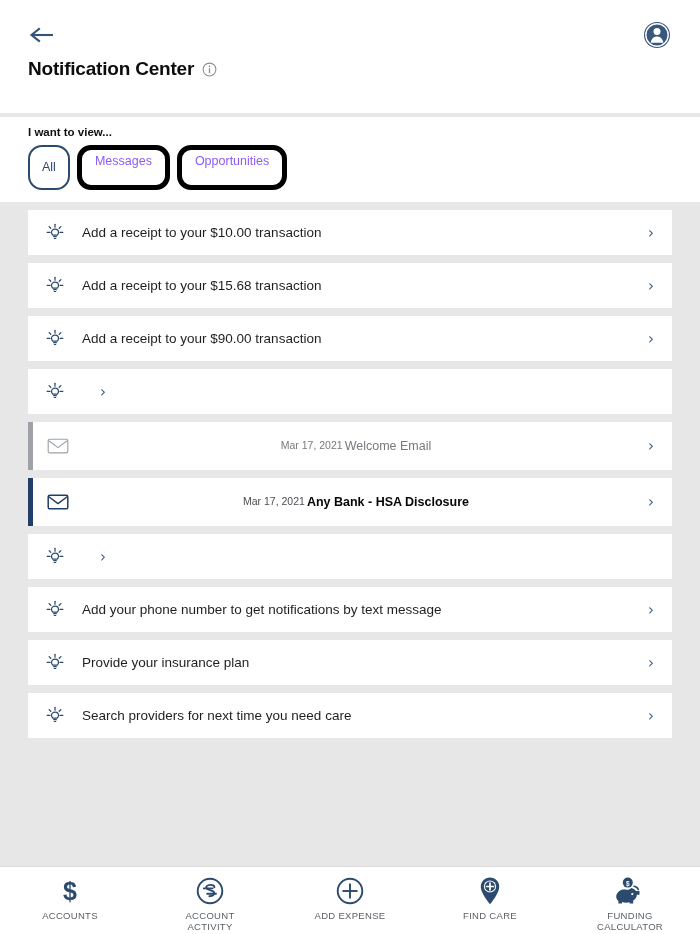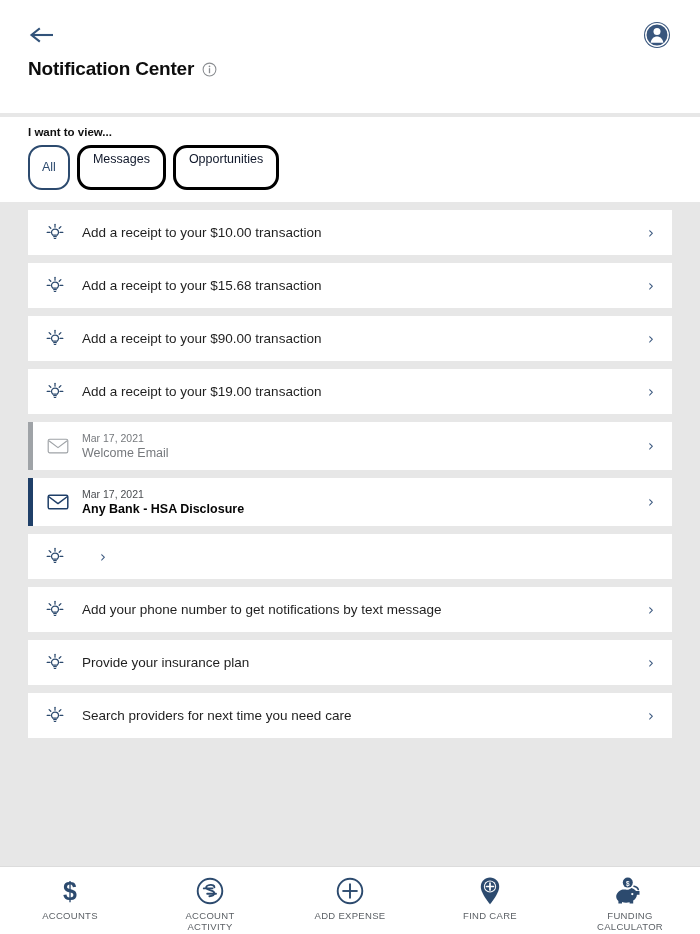--- a/index.html
+++ b/index.html
@@ -107,25 +107,25 @@
     color: #111111;
     margin-bottom: 7px;
   }
 
   .chips {
     display: flex;
     gap: 7px;
   }
 
   .chip {
-    border: 3px solid #000000;
+    border: 5px solid #000000;
     border-radius: 14px;
     padding: 3px 13px;
     font-size: 12.5px;
-    color: #0f172a;
+    color: #8b5cf6;
     background: #ffffff;
     cursor: pointer;
     line-height: 17px;
     white-space: nowrap;
   }
 
   .chip.active {
     border: 2px solid #2c4a6e;
     color: #2c4a6e;
     padding: 12px 12px;
@@ -192,21 +192,21 @@
     width: 49px;
     min-width: 49px;
     display: flex;
     align-items: center;
     justify-content: center;
   }
 
   .msg-body {
     flex: 1;
     display: flex;
-    flex-direction: column;
+    flex-direction: row;
     justify-content: center;
     gap: 2px;
   }
 
   .msg-date {
     font-size: 10.5px;
     color: #76797d;
     line-height: 12px;
   }
 
@@ -356,21 +356,20 @@
           <path d="M10 6.1 C7.9 6.1 6.5 7.6 6.5 9.4 C6.5 10.7 7.3 11.5 7.8 12.2 L12.2 12.2 C12.7 11.5 13.5 10.7 13.5 9.4 C13.5 7.6 12.1 6.1 10 6.1 Z" fill="none" stroke="#2c4a6e" stroke-width="1.25"></path>
           <rect x="8.1" y="13.1" width="3.8" height="1.15" rx="0.5" fill="#2c4a6e"></rect>
           <rect x="8.7" y="15" width="2.6" height="1.05" rx="0.5" fill="#2c4a6e"></rect>
           <line x1="10" y1="1.3" x2="10" y2="4.2" stroke="#2c4a6e" stroke-width="1.25" stroke-linecap="round"></line>
           <line x1="2.2" y1="9.4" x2="5" y2="9.4" stroke="#2c4a6e" stroke-width="1.25" stroke-linecap="round"></line>
           <line x1="15" y1="9.4" x2="17.8" y2="9.4" stroke="#2c4a6e" stroke-width="1.25" stroke-linecap="round"></line>
           <line x1="4.1" y1="3.6" x2="5.8" y2="5.3" stroke="#2c4a6e" stroke-width="1.25" stroke-linecap="round"></line>
           <line x1="14.2" y1="5.3" x2="15.9" y2="3.6" stroke="#2c4a6e" stroke-width="1.25" stroke-linecap="round"></line>
         </svg>
       </div>
-      <div class="row-text">Add a receipt to your $19.00 transaction</div>
       <div class="chevron">›</div>
     </div>
     <div class="row message">
       <div class="accent read"></div>
       <div class="msg-icon">
         <svg width="22" height="18" viewBox="0 0 22 18">
           <rect x="1.2" y="2.2" width="19.6" height="13.6" rx="1.6" fill="none" stroke="#9fa3a7" stroke-width="1.15"></rect>
           <path d="M2.2 4 L11 10.6 L19.8 4" fill="none" stroke="#9fa3a7" stroke-width="1.15" stroke-linecap="round" stroke-linejoin="round"></path>
         </svg>
       </div>

